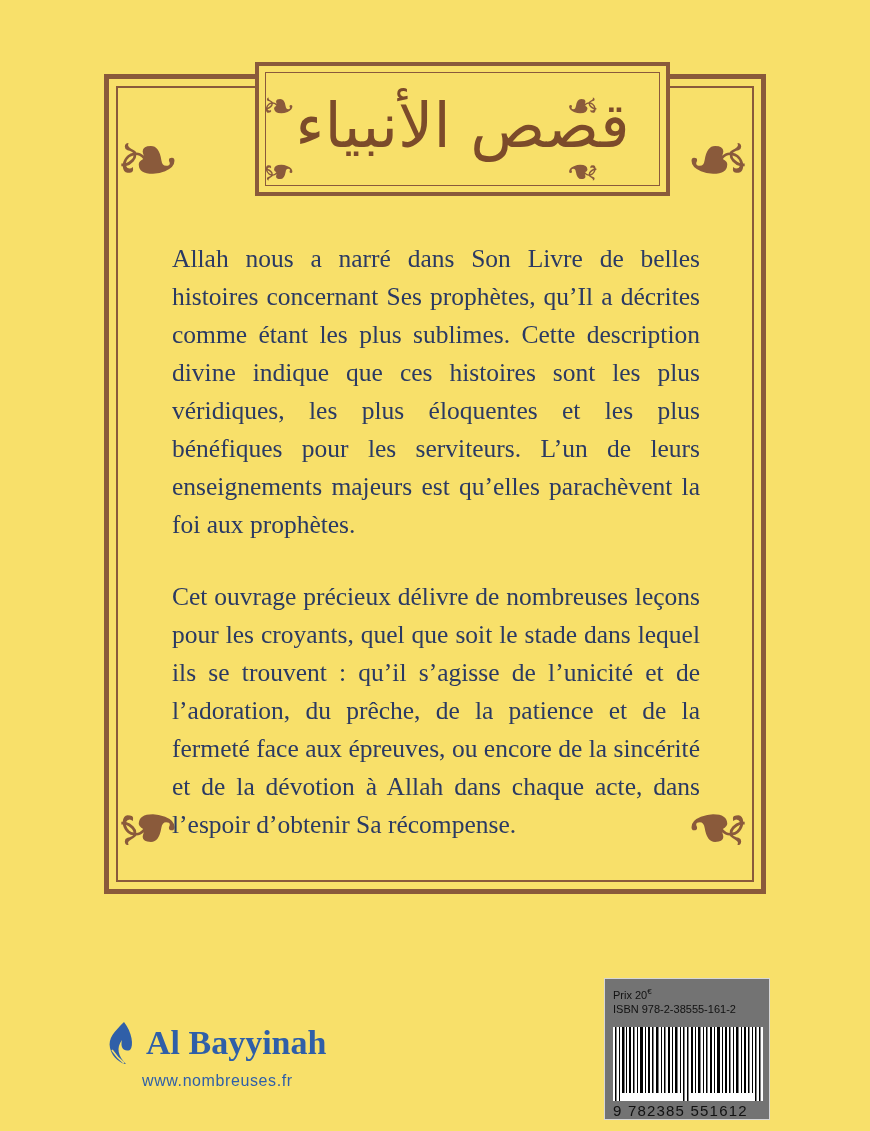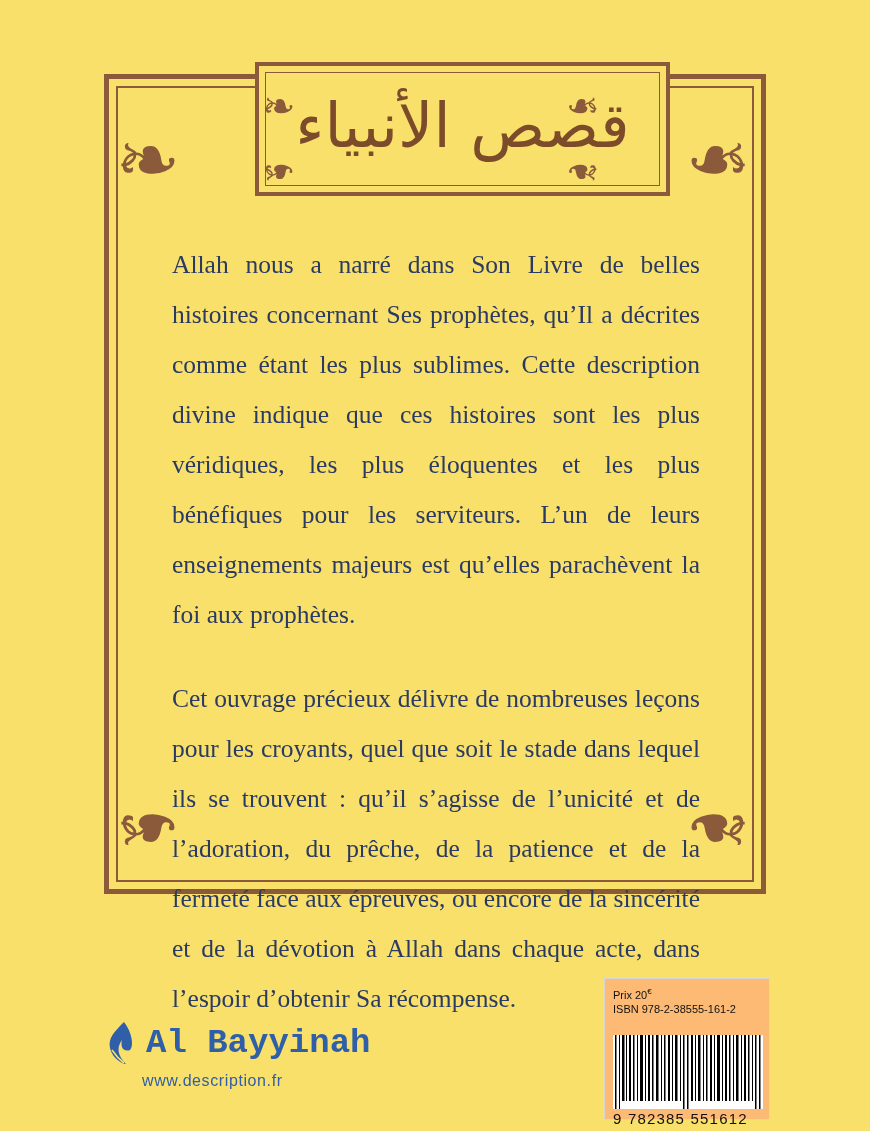--- a/index.html
+++ b/index.html
@@ -111,21 +111,21 @@
   
   .text-block {
     position: absolute;
     left: 172px;
     top: 240px;
     width: 528px;
   }
   .para {
     font-family: "Liberation Serif", serif;
     font-size: 25.5px;
-    line-height: 50px;
+    line-height: 38px;
     color: #2b3a63;
     text-align: justify;
     text-justify: inter-word;
     margin: 0 0 34px 0;
   }
   .para:last-child { margin-bottom: 8px; }
 
   
   .publisher {
     position: absolute;
@@ -137,21 +137,21 @@
     display: flex;
     align-items: center;
     gap: 8px;
   }
   .pub-mark {
     width: 34px;
     height: 46px;
     position: relative;
   }
   .pub-name {
-    font-family: Liberation Mono, monospace;
+    font-family: Liberation Serif, serif;
     font-size: 34px;
     font-weight: bold;
     color: #2f5fa8;
     letter-spacing: 0px;
   }
   .pub-url {
     margin-top: 6px;
     margin-left: 38px;
     font-family: "Liberation Sans", sans-serif;
     font-size: 16px;
@@ -159,38 +159,38 @@
     letter-spacing: 0.6px;
   }
 
   
   .isbn-panel {
     position: absolute;
     left: 604px;
     top: 978px;
     width: 166px;
     height: 142px;
-    background: #fdba74;
+    background: #737373;
     border: 1px solid #d7d7d7;
     box-sizing: border-box;
     padding: 6px 8px 20px 8px;
   }
   .isbn-price {
     font-family: "Liberation Sans", sans-serif;
     font-size: 11px;
     color: #111;
     line-height: 14px;
   }
   .isbn-price sup { font-size: 8px; }
   .isbn-code {
     font-family: "Liberation Sans", sans-serif;
     font-size: 11px;
     color: #111;
     line-height: 14px;
-    margin-bottom: 19px;
+    margin-bottom: 11px;
   }
   .barcode {
     height: 74px;
     width: 150px;
     display: block;
   }
   .isbn-digits {
     font-family: "Liberation Sans", sans-serif;
     font-size: 15px;
     color: #111;
@@ -228,21 +228,21 @@
   <div class="publisher">
     <div class="pub-row">
       <span class="pub-mark">
         <svg width="34" height="46" viewBox="0 0 34 46" xmlns="http://www.w3.org/2000/svg">
           <path d="M20 2 C10 12, 4 18, 6 28 C8 38, 18 44, 22 44 C14 36, 12 28, 18 20 C16 28, 20 32, 26 30 C30 26, 28 12, 20 2 Z" fill="#2f5fa8"></path>
           <path d="M8 30 C12 36, 16 40, 20 43" stroke="#f8e06a" stroke-width="1.6" fill="none"></path>
         </svg>
       </span>
       <span class="pub-name">Al Bayyinah</span>
     </div>
-    <div class="pub-url">www.description.fr</div>
+    <div class="pub-url">www.nombreuses.fr</div>
   </div>
 
   <div class="isbn-panel">
     <div class="isbn-price">
       <span>Prix 20</span><sup>€</sup>
     </div>
     <div class="isbn-code">ISBN 978-2-38555-161-2</div>
     <span>
       <svg class="barcode" viewBox="0 0 150 74" xmlns="http://www.w3.org/2000/svg">
         <rect x="0" y="0" width="150" height="74" fill="#ffffff"></rect>

